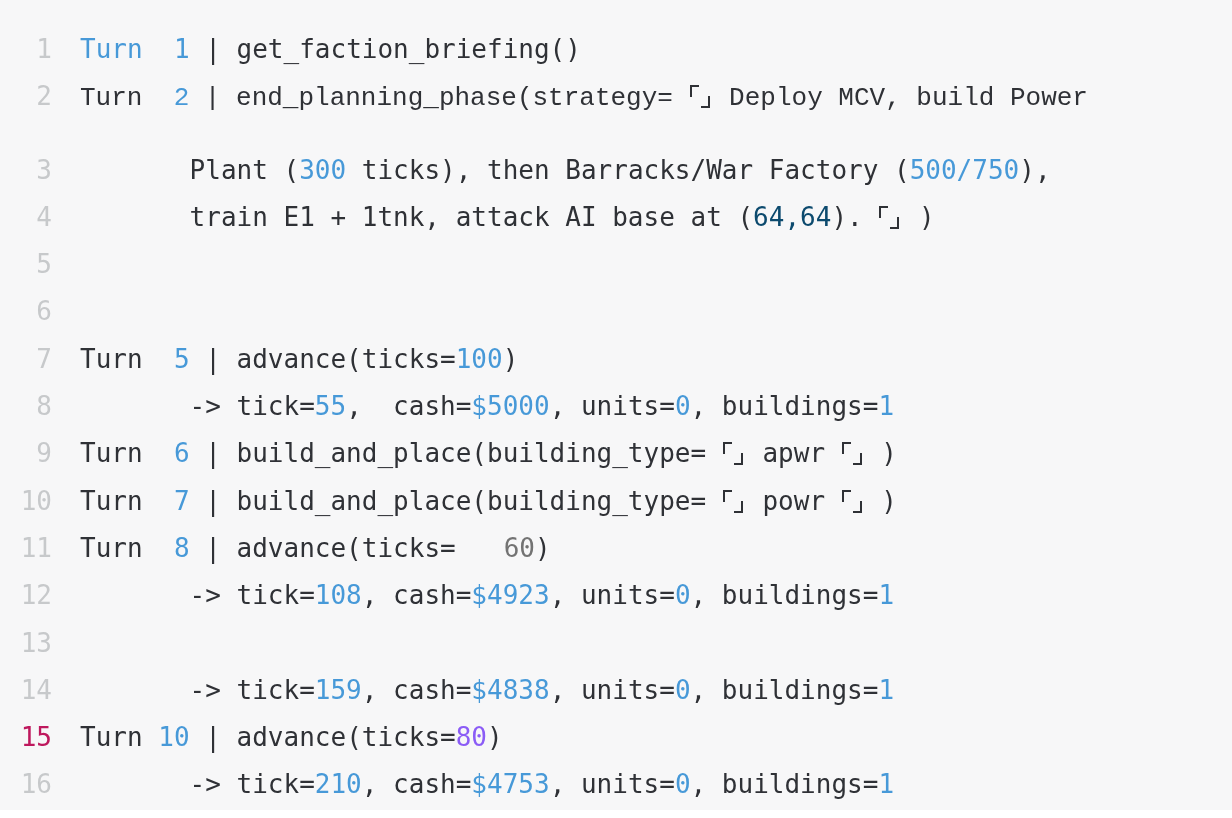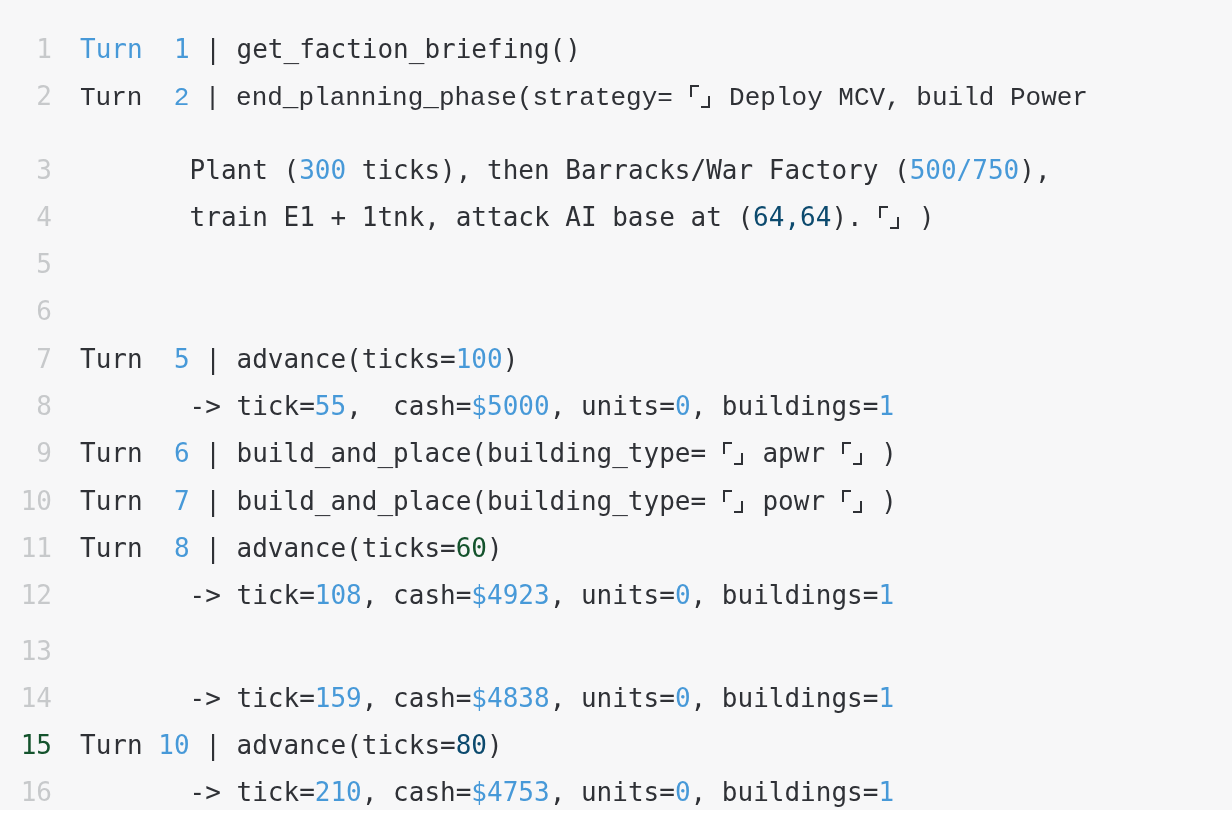--- a/index.html
+++ b/index.html
@@ -64,19 +64,19 @@
     <div class="line"><span class="ln" style="color: rgb(199, 201, 203);">1</span><span class="code" style="color: rgb(47, 49, 54);"><span class="tok-num" style="color: rgb(71, 153, 216);">Turn</span>  <span class="tok-num" style="color: rgb(71, 153, 216);">1</span> | get_faction_briefing()</span></div>
     <div class="line"><span class="ln" style="color: rgb(199, 201, 203);">2</span><span class="code" style="color: rgb(47, 49, 54); font-family: Liberation Mono, monospace;">Turn  <span class="tok-num" style="color: rgb(71, 153, 216);">2</span> | end_planning_phase(strategy= <span class="qo"></span><span class="qc"></span> Deploy MCV, build Power</span></div>
     <div class="line"><span class="ln" style="color: rgb(199, 201, 203);">3</span><span class="code" style="color: rgb(47, 49, 54); margin-top: 24px;">       Plant (<span class="tok-num" style="color: rgb(71, 153, 216);">300</span> ticks), then Barracks/War Factory (<span class="tok-num" style="color: rgb(71, 153, 216);">500/750</span>),</span></div>
     <div class="line"><span class="ln" style="color: rgb(199, 201, 203);">4</span><span class="code" style="color: rgb(47, 49, 54);">       train E1 + 1tnk, attack AI base at (<span class="tok-num" style="color: #0c4a6e;">64,64</span>). <span class="qo"></span><span class="qc"></span> )</span></div>
     <div class="line"><span class="ln" style="color: rgb(199, 201, 203);">5</span></div>
     <div class="line"><span class="ln" style="color: rgb(199, 201, 203);">6</span></div>
     <div class="line"><span class="ln" style="color: rgb(199, 201, 203);">7</span><span class="code" style="color: rgb(47, 49, 54);">Turn  <span class="tok-num" style="color: rgb(71, 153, 216);">5</span> | advance(ticks=<span class="tok-num" style="color: rgb(71, 153, 216);">100</span>)</span></div>
     <div class="line"><span class="ln" style="color: rgb(199, 201, 203);">8</span><span class="code" style="color: rgb(47, 49, 54);">       -&gt; tick=<span class="tok-num" style="color: rgb(71, 153, 216);">55</span>,  cash=<span class="tok-num" style="color: rgb(71, 153, 216);">$5000</span>, units=<span class="tok-num" style="color: rgb(71, 153, 216);">0</span>, buildings=<span class="tok-num" style="color: rgb(71, 153, 216);">1</span></span></div>
     <div class="line"><span class="ln" style="color: rgb(199, 201, 203);">9</span><span class="code" style="color: rgb(47, 49, 54);">Turn  <span class="tok-num" style="color: rgb(71, 153, 216);">6</span> | build_and_place(building_type= <span class="qo"></span><span class="qc"></span> apwr <span class="qo"></span><span class="qc"></span> )</span></div>
     <div class="line"><span class="ln" style="color: rgb(199, 201, 203);">10</span><span class="code" style="color: rgb(47, 49, 54);">Turn  <span class="tok-num" style="color: rgb(71, 153, 216);">7</span> | build_and_place(building_type= <span class="qo"></span><span class="qc"></span> powr <span class="qo"></span><span class="qc"></span> )</span></div>
-    <div class="line"><span class="ln" style="color: rgb(199, 201, 203);">11</span><span class="code" style="color: rgb(47, 49, 54);">Turn  <span class="tok-num" style="color: rgb(71, 153, 216);">8</span> | advance(ticks=<span class="tok-num" style="color: #14532d;">60</span>)</span></div>
+    <div class="line"><span class="ln" style="color: rgb(199, 201, 203);">11</span><span class="code" style="color: rgb(47, 49, 54);">Turn  <span class="tok-num" style="color: rgb(71, 153, 216);">8</span> | advance(ticks=<span class="tok-num" style="color: #737373; margin-left: 48px;">60</span>)</span></div>
     <div class="line"><span class="ln" style="color: rgb(199, 201, 203);">12</span><span class="code" style="color: rgb(47, 49, 54);">       -&gt; tick=<span class="tok-num" style="color: rgb(71, 153, 216);">108</span>, cash=<span class="tok-num" style="color: rgb(71, 153, 216);">$4923</span>, units=<span class="tok-num" style="color: rgb(71, 153, 216);">0</span>, buildings=<span class="tok-num" style="color: rgb(71, 153, 216);">1</span></span></div>
-    <div class="line"><span class="ln" style="color: rgb(199, 201, 203); margin-top: 8px;">13</span></div>
+    <div class="line"><span class="ln" style="color: rgb(199, 201, 203);">13</span></div>
     <div class="line"><span class="ln" style="color: rgb(199, 201, 203);">14</span><span class="code" style="color: rgb(47, 49, 54);">       -&gt; tick=<span class="tok-num" style="color: rgb(71, 153, 216);">159</span>, cash=<span class="tok-num" style="color: rgb(71, 153, 216);">$4838</span>, units=<span class="tok-num" style="color: rgb(71, 153, 216);">0</span>, buildings=<span class="tok-num" style="color: rgb(71, 153, 216);">1</span></span></div>
-    <div class="line"><span class="ln" style="color: #14532d;">15</span><span class="code" style="color: rgb(47, 49, 54);">Turn <span class="tok-num" style="color: rgb(71, 153, 216);">10</span> | advance(ticks=<span class="tok-num" style="color: #0c4a6e;">80</span>)</span></div>
+    <div class="line"><span class="ln" style="color: #be185d;">15</span><span class="code" style="color: rgb(47, 49, 54);">Turn <span class="tok-num" style="color: rgb(71, 153, 216);">10</span> | advance(ticks=<span class="tok-num" style="color: #8b5cf6;">80</span>)</span></div>
     <div class="line"><span class="ln" style="color: rgb(199, 201, 203);">16</span><span class="code" style="color: rgb(47, 49, 54);">       -&gt; tick=<span class="tok-num" style="color: rgb(71, 153, 216);">210</span>, cash=<span class="tok-num" style="color: rgb(71, 153, 216);">$4753</span>, units=<span class="tok-num" style="color: rgb(71, 153, 216);">0</span>, buildings=<span class="tok-num" style="color: rgb(71, 153, 216);">1</span></span></div>
   </div>
 
 </body></html>

